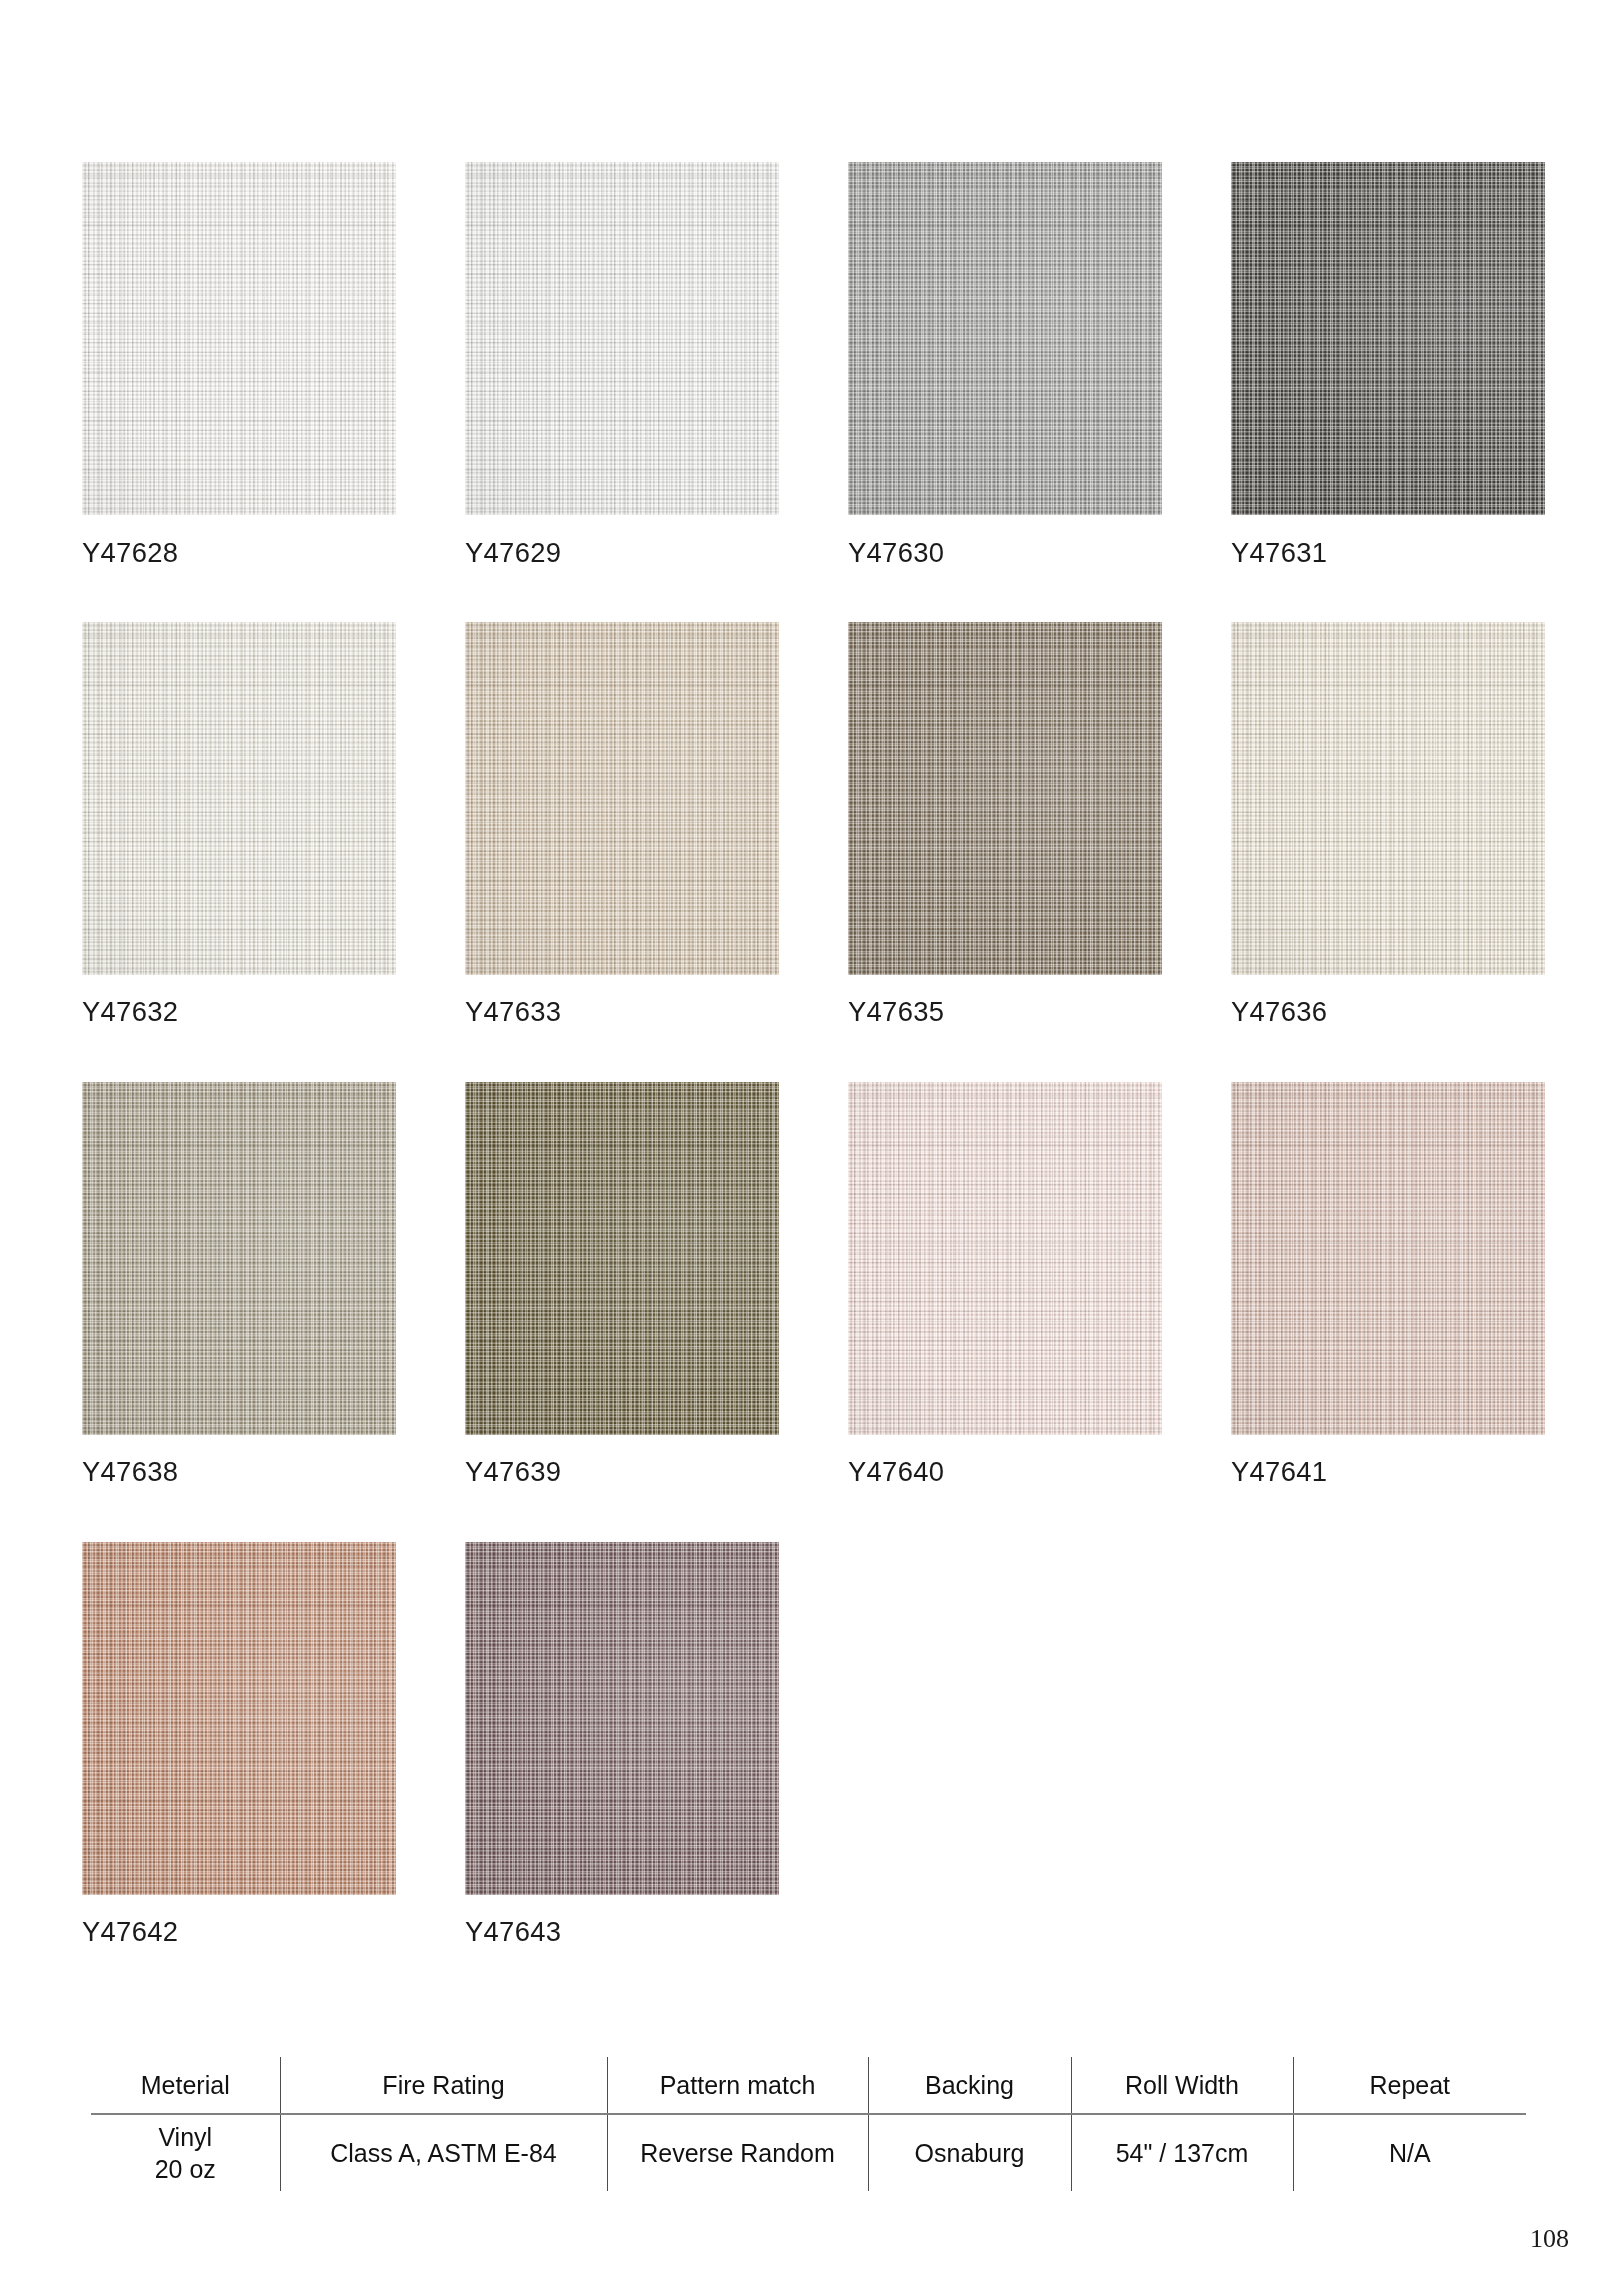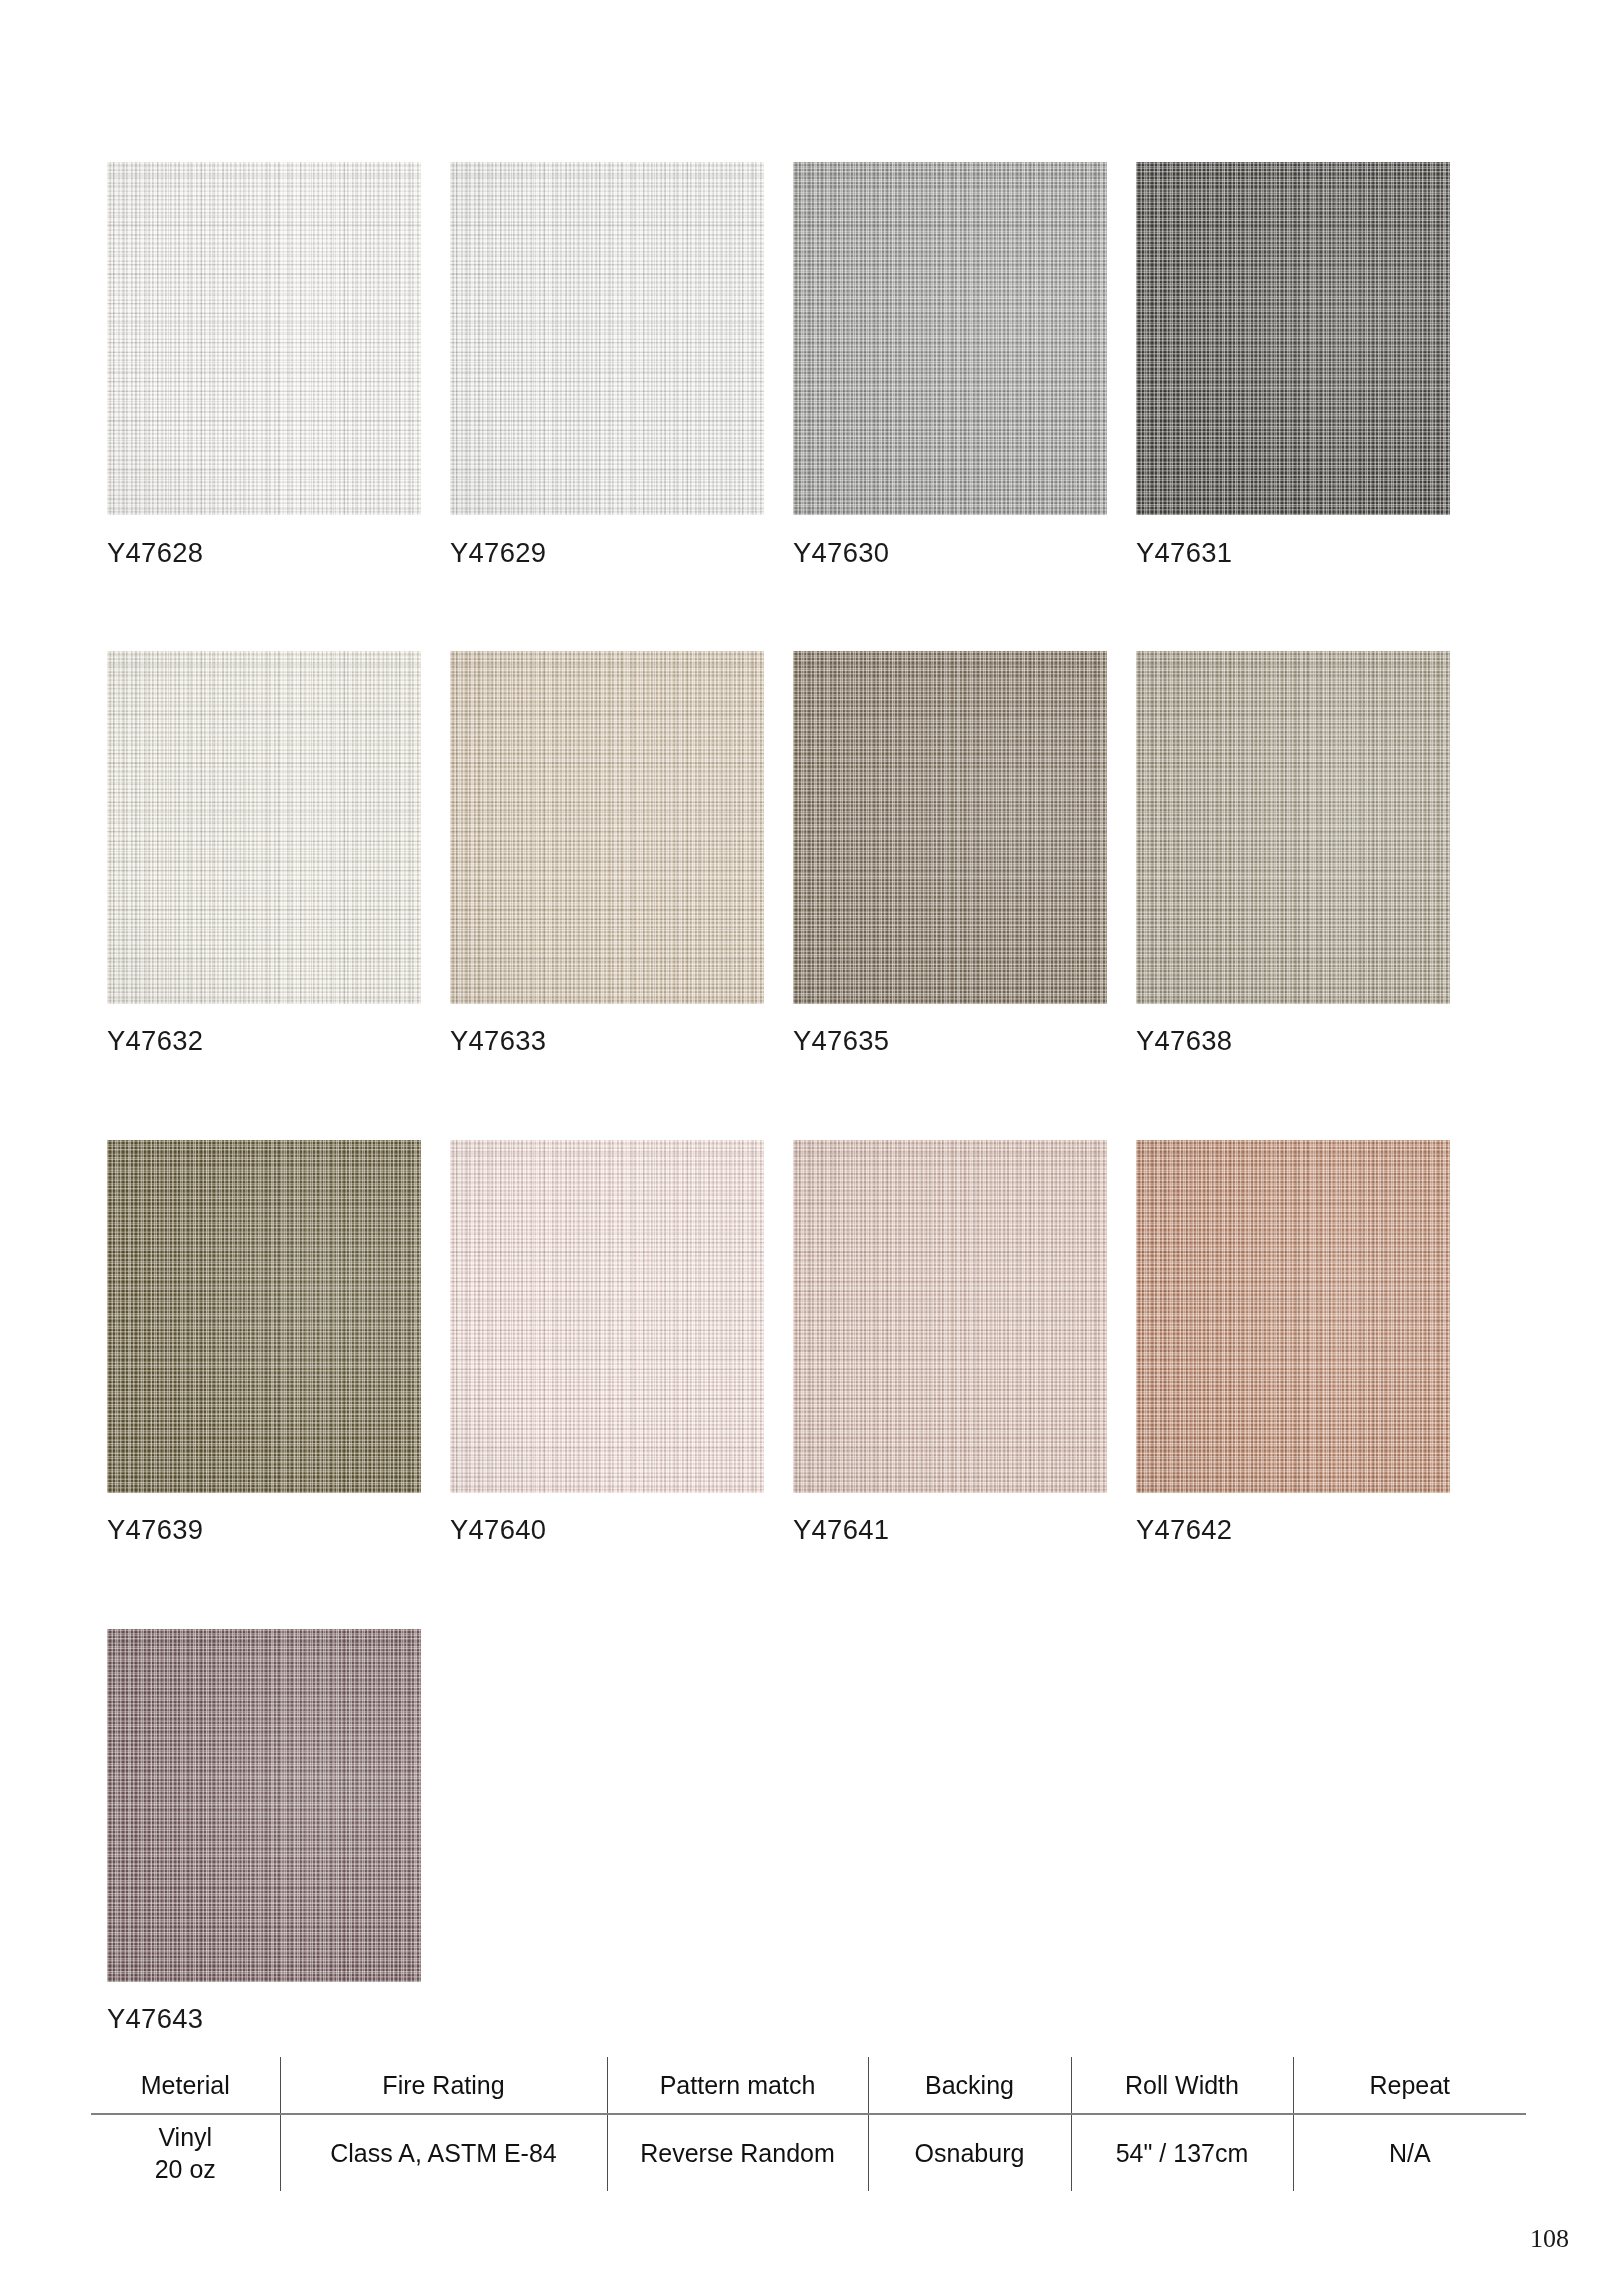--- a/index.html
+++ b/index.html
@@ -18,28 +18,27 @@
 
   .page {
     position: absolute;
     inset: 0;
     background: #ffffff;
   }
 
   
   .swatch-grid {
     position: absolute;
-    left: 107px;
+    left: 82px;
     top: 162px;
     width: 1460px;
     display: grid;
     grid-template-columns: repeat(4, 314px);
     column-gap: 69px;
     row-gap: 0px;
-    gap: 29px;
   }
   .swatch-cell {
     width: 314px;
     margin-bottom: 56px;
   }
   .swatch-chip {
     width: 314px;
     height: 353px;
     position: relative;
     overflow: hidden;
@@ -192,20 +191,24 @@
       <div class="swatch-chip" style="background-color: rgb(214, 197, 174);"></div>
       <div class="swatch-label">Y47633</div>
     </div>
 
 
     <div class="swatch-cell">
       <div class="swatch-chip" style="background-color: rgb(132, 117, 96);"></div>
       <div class="swatch-label">Y47635</div>
     </div>
 
+    <div class="swatch-cell">
+      <div class="swatch-chip" style="background-color: rgb(236, 228, 211);"></div>
+      <div class="swatch-label">Y47636</div>
+    </div>
 
 
     <div class="swatch-cell">
       <div class="swatch-chip" style="background-color: rgb(168, 159, 137);"></div>
       <div class="swatch-label">Y47638</div>
     </div>
 
     <div class="swatch-cell">
       <div class="swatch-chip" style="background-color: rgb(106, 95, 60);"></div>
       <div class="swatch-label">Y47639</div>

